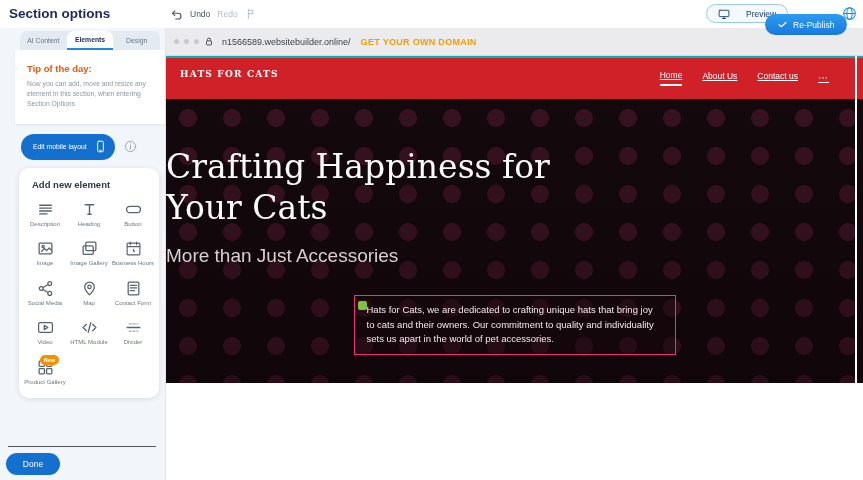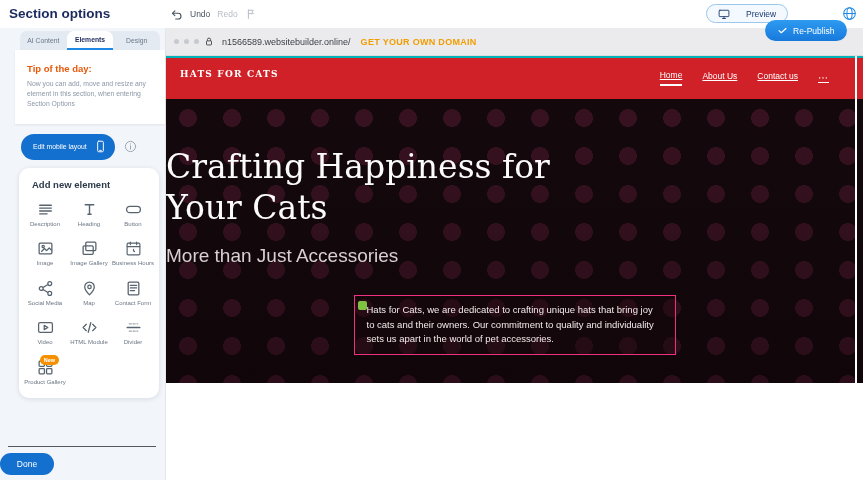--- a/index.html
+++ b/index.html
@@ -12,21 +12,21 @@
 
   
   .topbar { position:absolute; top:0; left:0; width:863px; height:28px; background:#fff; z-index:40; }
   .topbar-title { position:absolute; left:9px; top:6px; font-size:13.5px; font-weight:700; color:#1b2a5e; }
   .history { position:absolute; left:170px; top:0; height:28px; display:flex; align-items:center; gap:7px; }
   .hist-label { font-size:8.5px; color:#4a5560; }
   .hist-label.disabled { color:#b4bcc5; }
   .icon-svg { display:block; }
   .preview-btn { position:absolute; left:706px; top:4px; height:19px; padding:0 11px; display:flex; align-items:center; gap:16px;
     background:#f3f9fe; border:1px solid #9cc7ec; border-radius:11px; font-size:8.5px; color:#1d3b6e; cursor:pointer; }
-  .republish-btn { position:absolute; left:765px; top:20px; height:21px; padding:0 12px; display:flex; align-items:center; gap:5px;
+  .republish-btn { position:absolute; left:765px; top:14px; height:21px; padding:0 12px; display:flex; align-items:center; gap:5px;
     background:linear-gradient(#2d9bf0,#1879dc); border:none; border-radius:12px; font-size:8.5px; color:#fff; cursor:pointer; }
   .globe { position:absolute; left:842px; top:6px; }
 
   
   .sidebar { position:absolute; left:0; top:28px; width:166px; height:452px; background:#f2f5f9; border-right:1px solid #e2e6ea; z-index:30;padding-left:15px; }
   .tabs { display:flex; height:19px; margin:3px 5px 0 5px; background:#e4eaf1; border-radius:7px 7px 0 0; }
   .tab { flex:1; display:flex; align-items:center; justify-content:center; font-size:6.8px; color:#67788a; cursor:pointer; border-radius:7px 7px 0 0; }
   .tab.active { background:#fff; color:#1d2a5e; font-weight:700; border-bottom:2px solid #1e88e5; }
   .tip { background:#fff; padding:13px 12px 14px 12px; box-shadow:0 1px 2px rgba(30,50,80,.08); }
   .tip-heading { font-size:9.5px; font-weight:700; color:#e8590c; margin-bottom:5px; }
@@ -36,21 +36,21 @@
     background:#1470cf; border:none; border-radius:14px; color:#fff; font-size:6.8px; cursor:pointer; }
   .addcard { background:#fff; border-radius:10px; margin:4px 6px 0 4px; padding:11px 4px 12px 4px; box-shadow:0 1px 5px rgba(20,40,80,.12); }
   .add-heading { font-size:9.5px; font-weight:700; color:#2b3a4a; margin:0 0 11px 9px; }
   .grid { display:grid; grid-template-columns:repeat(3,1fr); row-gap:12px; }
   .cell { display:flex; flex-direction:column; align-items:center; gap:3px; cursor:pointer; position:relative; }
   .cell svg { color:#57636e; }
   .cell-label { font-size:6px; color:#6b7682; text-align:center; line-height:1.25; max-width:46px; }
   .badge { position:absolute; top:-4px; right:8px; background:#f59100; color:#fff; font-size:5.5px; font-weight:700;
     padding:2px 4px; border-radius:7px; }
   .sidebar-divider { position:absolute; left:8px; right:9px; bottom:33px; border-top:1px solid #55585c; }
-  .done-btn { position:absolute; left:0; bottom:5px; width:54px; height:22px; background:#1470cf; border:none;
+  .done-btn { position:absolute; left:6px; bottom:5px; width:54px; height:22px; background:#1470cf; border:none;
     border-radius:12px; color:#fff; font-size:8.5px; cursor:pointer; }
 
   
   .main { position:absolute; left:166px; top:28px; width:697px; height:452px; }
   .browserbar { height:28px; background:#ebebed; border-bottom:1px solid #dcdcde; display:flex; align-items:center; padding:0 8px; gap:5px; }
   .dot { width:5px; height:5px; border-radius:50%; background:#c6c9ce; }
   .url { font-size:9px; color:#3a3f45; margin-left:3px; }
   .cta { font-size:9px; font-weight:700; color:#f29d00; margin-left:5px; letter-spacing:.3px; cursor:pointer; }
 
   

